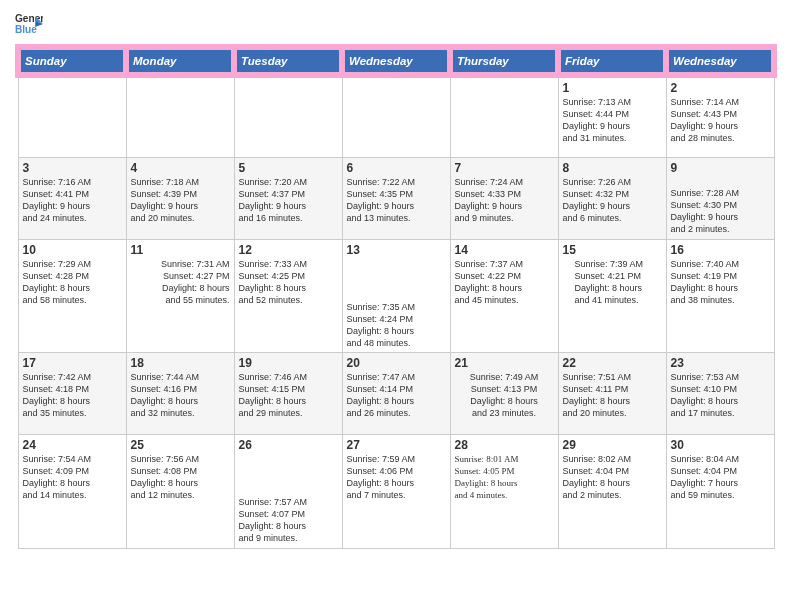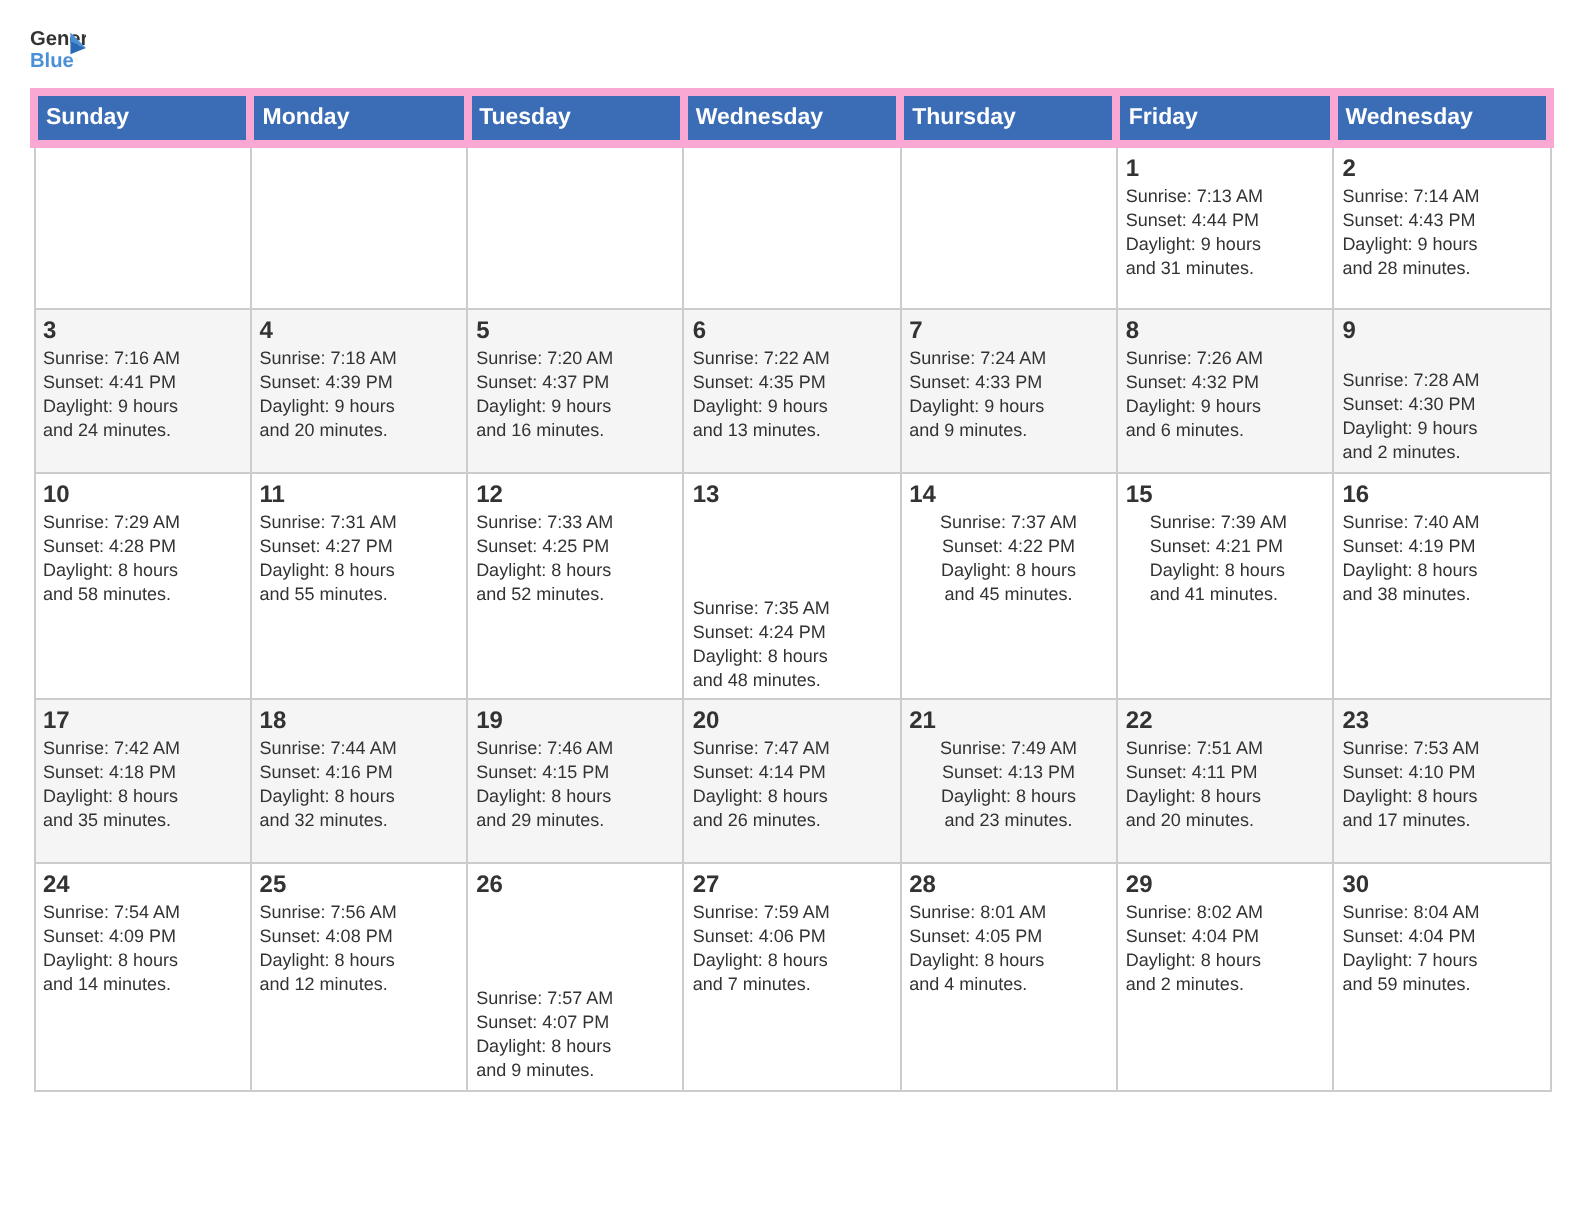--- a/index.html
+++ b/index.html
@@ -47,21 +47,22 @@
       border-collapse: collapse;
       table-layout: fixed;
     }
     thead tr th {
       background: #3a6db5;
       color: #fff;
       font-size: 11.5px;
       font-weight: bold;
       padding: 5px 4px;
       text-align: left;
-      border: 4px solid #f9a8d4;
+      border: 6px solid #f9a8d4;
+      font-style: italic;
     }
     tbody tr td {
       vertical-align: top;
       border: 1px solid #ccc;
       padding: 3px 4px;
       font-size: 9.5px;
       color: #333;
       height: 82px;
       background: #fff;
     }
@@ -195,42 +196,42 @@
         <tr>
           <td>
             <span class="day-num">10</span>
             <div class="day-info" style="white-space: pre-line;">Sunrise: 7:29 AM
 Sunset: 4:28 PM
 Daylight: 8 hours
 and 58 minutes.</div>
           </td>
           <td>
             <span class="day-num">11</span>
-            <div class="day-info" style="white-space: pre-line;">Sunrise: 7:31 AM
+            <div class="day-info" style="white-space: pre-line; text-align: right;">Sunrise: 7:31 AM
 Sunset: 4:27 PM
 Daylight: 8 hours
 and 55 minutes.</div>
           </td>
           <td>
             <span class="day-num">12</span>
             <div class="day-info" style="white-space: pre-line;">Sunrise: 7:33 AM
 Sunset: 4:25 PM
 Daylight: 8 hours
 and 52 minutes.</div>
           </td>
           <td>
             <span class="day-num">13</span>
             <div class="day-info" style="white-space: pre-line; margin-top: 44px;">Sunrise: 7:35 AM
 Sunset: 4:24 PM
 Daylight: 8 hours
 and 48 minutes.</div>
           </td>
           <td>
             <span class="day-num">14</span>
-            <div class="day-info" style="white-space: pre-line; text-align: center;">Sunrise: 7:37 AM
+            <div class="day-info" style="white-space: pre-line;">Sunrise: 7:37 AM
 Sunset: 4:22 PM
 Daylight: 8 hours
 and 45 minutes.</div>
           </td>
           <td>
             <span class="day-num">15</span>
             <div class="day-info" style="white-space: pre-line; margin-left: 12px;">Sunrise: 7:39 AM
 Sunset: 4:21 PM
 Daylight: 8 hours
 and 41 minutes.</div>
@@ -318,21 +319,21 @@
           </td>
           <td>
             <span class="day-num">27</span>
             <div class="day-info" style="white-space: pre-line;">Sunrise: 7:59 AM
 Sunset: 4:06 PM
 Daylight: 8 hours
 and 7 minutes.</div>
           </td>
           <td>
             <span class="day-num">28</span>
-            <div class="day-info" style="white-space: pre-line;">Sunrise: 8:01 AM
+            <div class="day-info" style="white-space: pre-line; font-family: Liberation Serif, serif;">Sunrise: 8:01 AM
 Sunset: 4:05 PM
 Daylight: 8 hours
 and 4 minutes.</div>
           </td>
           <td>
             <span class="day-num">29</span>
             <div class="day-info" style="white-space: pre-line;">Sunrise: 8:02 AM
 Sunset: 4:04 PM
 Daylight: 8 hours
 and 2 minutes.</div>

